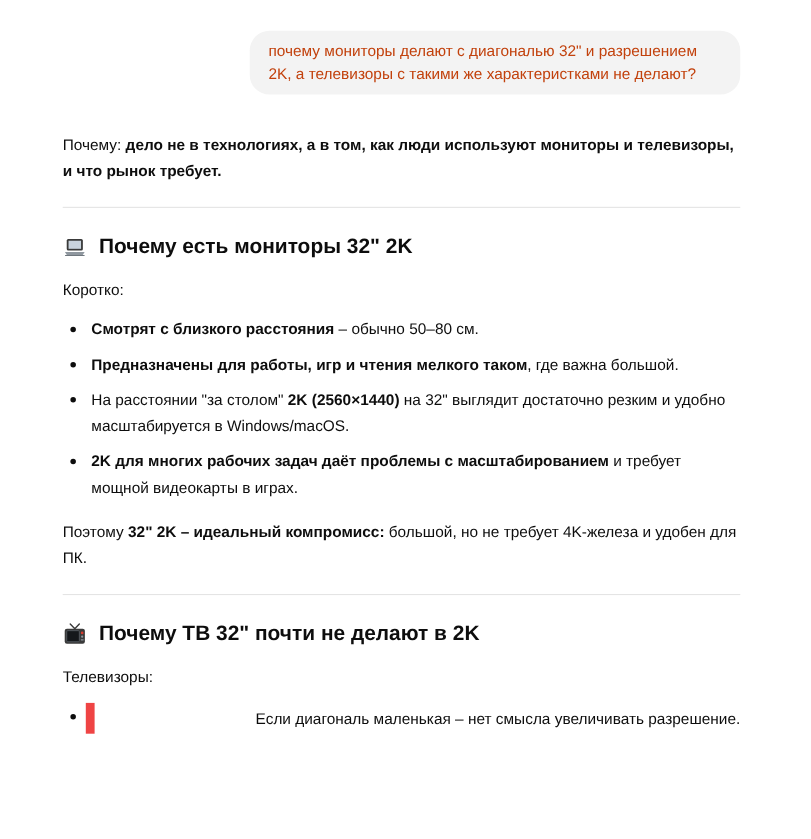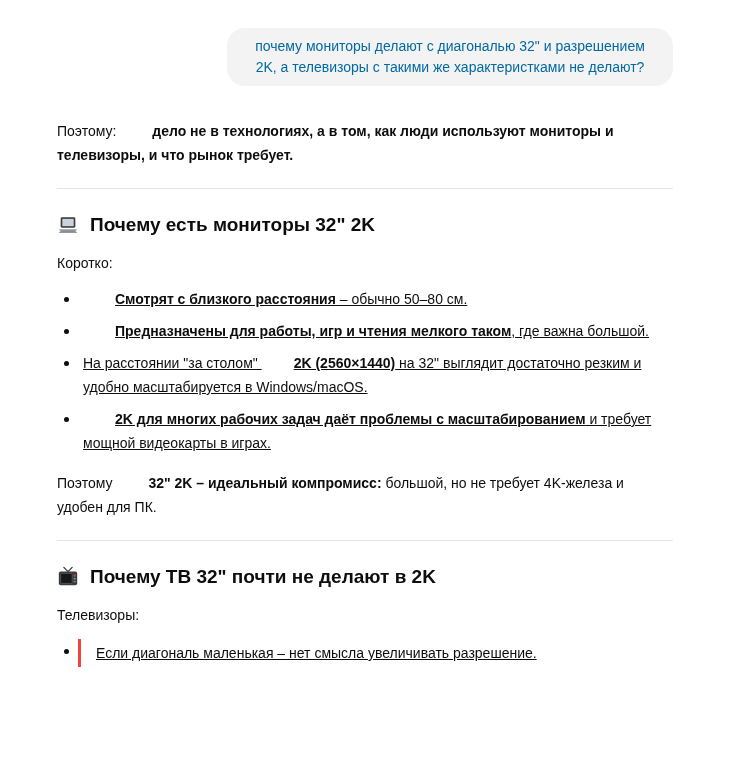--- a/index.html
+++ b/index.html
@@ -10,72 +10,72 @@
     -webkit-font-smoothing:antialiased;
   }
   .page{position:relative;width:737px;height:763px;background:#fff;}
   .content{padding:28px 64px 0 57px;}
 
   
   .bubble-row{display:flex;justify-content:flex-end;}
   .bubble{
     background:#f3f3f3;border-radius:18px;
     padding:8px 17px;max-width:412px;
-    font-size:14px;line-height:21px;color:#0369a1;text-align:center;
+    font-size:14px;line-height:21px;color:#c2410c;
   }
 
   
   .para{font-size:14px;line-height:24px;margin:0;}
   .intro{margin-top:33px;}
-  strong{font-weight:700;margin-left:32px;}
+  strong{font-weight:700;}
 
   hr.divider{border:none;border-top:1px solid #e4e4e4;margin:21px 0 0 0;}
 
   .section-title{
     display:flex;align-items:center;gap:11px;
     font-size:19px;font-weight:700;color:#0d0d0d;
     margin:23px 0 13px 0;line-height:26px;
   }
   .section-title .icon{display:inline-flex;width:22px;height:22px;flex:0 0 auto;}
 
   .lead{margin:0 0 12px 0;}
 
-  .list{margin:0;text-decoration:underline;}
+  .list{margin:0;}
   .li{position:relative;font-size:14px;line-height:24px;margin:0 0 8px 0;}
   .li .marker{
     position:absolute;top:10px;width:5px;height:5px;border-radius:50%;
     background:#0d0d0d;
   }
   .li.lvl1{padding-left:26px;}  .li.lvl1 .marker{left:7px;}
 
   .quote{
     margin:6px 0 24px 21px;
-    border-left:3px solid #ef4444;
+    border-left:8px solid #ef4444;
     padding:2px 0 2px 15px;
-    font-size:14px;line-height:24px;
+    font-size:14px;line-height:24px;text-align:right;
   }
 
   .outro{margin:16px 0 0 0;}
   .section{margin:0;}
 </style>
 </head>
 <body>
 
 <div class="page">
   <div class="content">
 
     <div class="bubble-row">
       <div class="bubble">
         <span>почему мониторы делают с диагональю 32" и разрешением 2K, а телевизоры с такими же характеристками не делают?</span>
       </div>
     </div>
 
     <div>
 
-      <p class="para intro"><span>Поэтому: </span><strong>дело не в технологиях, а в том, как люди используют мониторы и телевизоры, и что рынок требует.</strong></p>
+      <p class="para intro"><span>Почему: </span><strong>дело не в технологиях, а в том, как люди используют мониторы и телевизоры, и что рынок требует.</strong></p>
 
       <hr class="divider">
 
       <section class="section">
         <h2 class="section-title">
           <span class="icon">
             <svg viewBox="0 0 24 24" width="22" height="22" aria-hidden="true">
               <rect x="4" y="3.5" width="16" height="11.5" rx="1.6" fill="#3a3a3a"></rect>
               <rect x="5.8" y="5.3" width="12.4" height="8" fill="#c9d3dd"></rect>
               <path d="M2.2 16.5h19.6l-2.1 3.2H4.3z" fill="#8f979f"></path>

